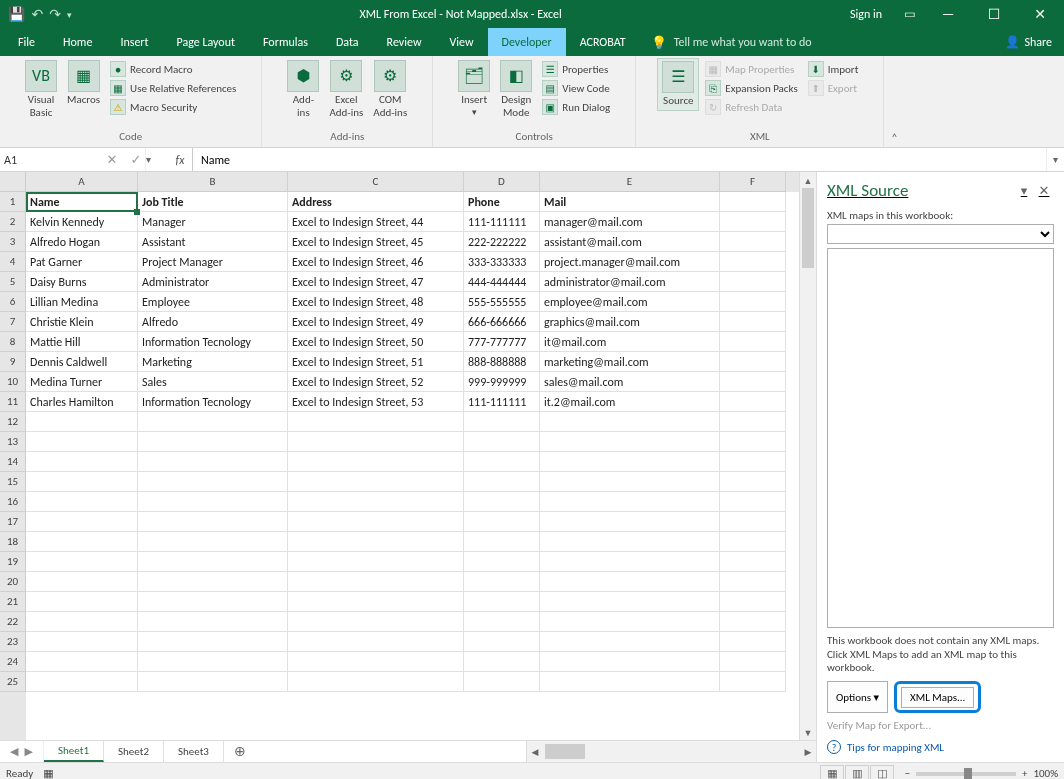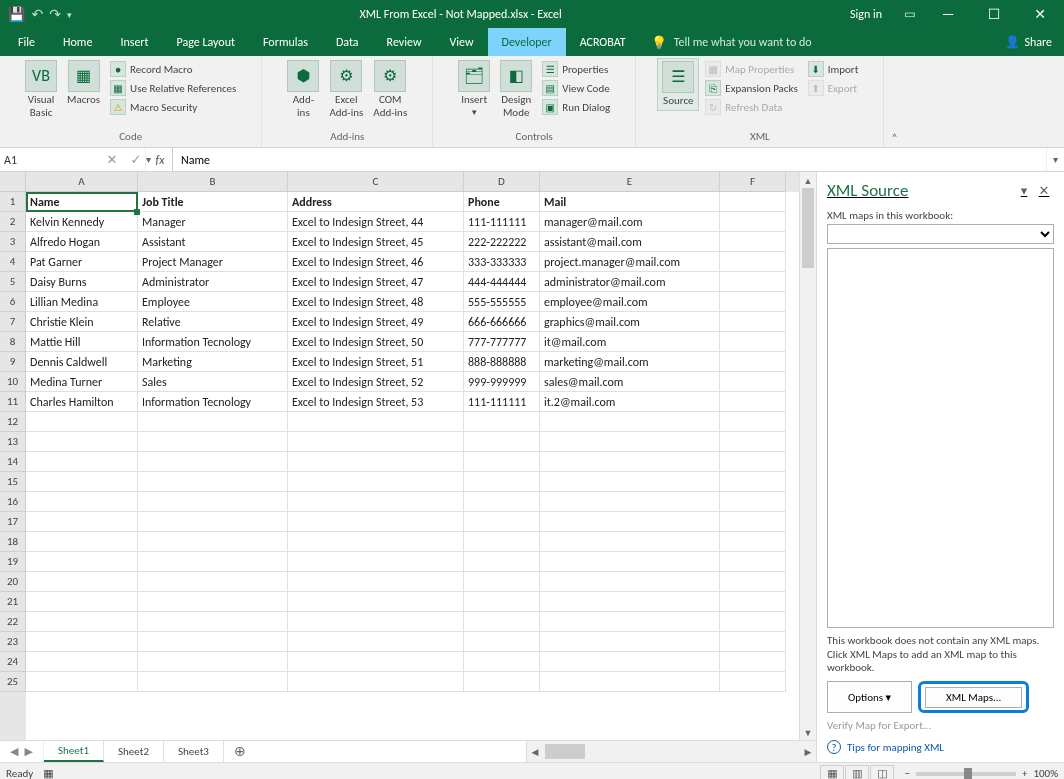--- a/index.html
+++ b/index.html
@@ -40,21 +40,21 @@
 
 .rib-collapse { width: 20px; display: flex; align-items: flex-end; justify-content: center; font-size: 12px; color: #666; padding-bottom: 2px; }
 
 
 .fbar { height: 24px; border-bottom: 1px solid #d4d4d4; display: flex; align-items: stretch; background: #fff; }
 .namebox { width: 100px; border-right: 1px solid #ccc; display: flex; align-items: stretch; }
 .namebox input { flex: 1; border: none; font-size: 12px; padding: 0 4px; background: #fff; color: #333; }
 .namebox .dd { width: 16px; display: flex; align-items: center; justify-content: center; color: #666; font-size: 10px; border-left: 1px solid #eee; }
 .fx-btns { display: flex; align-items: center; border-right: 1px solid #ccc; }
 .fx-btns span { width: 24px; text-align: center; color: #999; font-size: 13px; }
-.fx-btns .fx { font-style: italic; color: #555; font-size: 12px; }
+.fx-btns .fx { font-style: italic; color: #555; font-size: 12px; margin-left: 20px; }
 .fbar input.formula { flex: 1; border: none; font-size: 12px; padding: 0 8px; }
 .fbar .expand { width: 18px; display: flex; align-items: center; justify-content: center; border-left: 1px solid #eee; color: #666; font-size: 10px; }
 
 
 .workarea { display: flex; height: 590px; }
 .gridzone { flex: 1; display: flex; flex-direction: column; position: relative; }
 .grid-scroll { flex: 1; overflow: hidden; position: relative; display: flex; }
 .row-headers { width: 26px; background: #e6e6e6; }
 .row-headers .cornr { height: 20px; border-bottom: 1px solid #ccc; border-right: 1px solid #ccc; background: #e6e6e6; }
 .row-headers .rh { height: 20px; font-size: 11px; color: #444; border-bottom: 1px solid #d0d0d0; border-right: 1px solid #ccc; display: flex; align-items: center; justify-content: center; }
@@ -98,21 +98,21 @@
 
 .taskpane { width: 248px; border-left: 1px solid #dcdcdc; background: #fff; padding: 8px 10px; display: flex; flex-direction: column; }
 .taskpane .tp-head { display: flex; align-items: center; margin-bottom: 8px; text-decoration: underline; }
 .taskpane .tp-title { font-size: 17px; color: #217346; flex: 1; }
 .taskpane .tp-head .ctrl { color: #666; font-size: 13px; width: 20px; text-align: center; cursor: pointer; }
 .taskpane .label { font-size: 11px; color: #444; margin-bottom: 2px; }
 .taskpane select { width: 100%; height: 20px; font-size: 11px; border: 1px solid #adadad; background: #fff; }
 .taskpane .listbox { flex: 1; border: 1px solid #adadad; margin-top: 4px; background: #fff; }
 .taskpane .msg { font-size: 11px; color: #444; margin-top: 6px; line-height: 1.25; }
 .taskpane .btns-row { display: flex; gap: 6px; margin-top: 6px; }
-.taskpane button { font-size: 11px; padding: 3px 20px; border: 1px solid #adadad; background: #fdfdfd; cursor: pointer; }
+.taskpane button { font-size: 11px; padding: 3px 8px; border: 1px solid #adadad; background: #fdfdfd; cursor: pointer; }
 .taskpane .highlight { border: 3px solid #0b7ed6; border-radius: 6px; padding: 2px 4px; }
 .taskpane .verify { font-size: 11px; color: #9a9a9a; margin-top: 6px; }
 .taskpane .tips { font-size: 11px; color: #0b5aa8; margin-top: 8px; display: flex; align-items: center; gap: 6px; cursor: pointer; }
 .taskpane .tips .qmark { width: 14px; height: 14px; border: 1px solid #0b5aa8; border-radius: 50%; display: flex; align-items: center; justify-content: center; font-size: 10px; color: #0b5aa8; }
 
 
 .statusbar { height: 22px; border-top: 1px solid #dcdcdc; background: #f1f1f1; display: flex; align-items: center; font-size: 11px; color: #444; padding: 0 6px; }
 .statusbar .left { display: flex; gap: 10px; align-items: center; }
 .statusbar .spacer { flex: 1; }
 .statusbar .views { display: flex; gap: 1px; align-items: center; }
@@ -381,21 +381,21 @@
             <div class="row">
               <div class="cell colA">Lillian Medina</div>
               <div class="cell colB">Employee</div>
               <div class="cell colC">Excel to Indesign Street, 48</div>
               <div class="cell colD">555-555555</div>
               <div class="cell colE">employee@mail.com</div>
               <div class="cell colF"></div>
             </div>
             <div class="row">
               <div class="cell colA">Christie Klein</div>
-              <div class="cell colB">Relative</div>
+              <div class="cell colB">Alfredo</div>
               <div class="cell colC">Excel to Indesign Street, 49</div>
               <div class="cell colD">666-666666</div>
               <div class="cell colE">graphics@mail.com</div>
               <div class="cell colF"></div>
             </div>
             <div class="row">
               <div class="cell colA">Mattie Hill</div>
               <div class="cell colB">Information Tecnology</div>
               <div class="cell colC">Excel to Indesign Street, 50</div>
               <div class="cell colD">777-777777</div>

